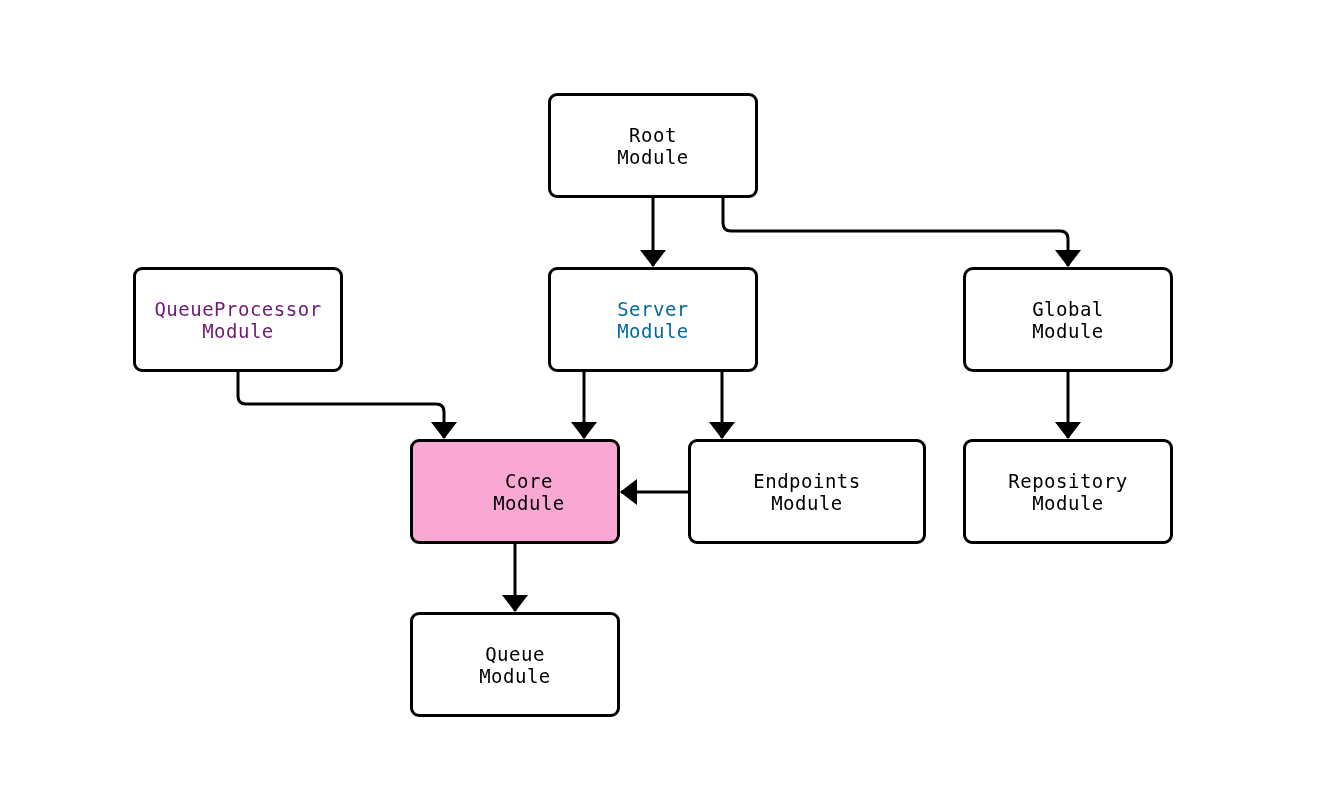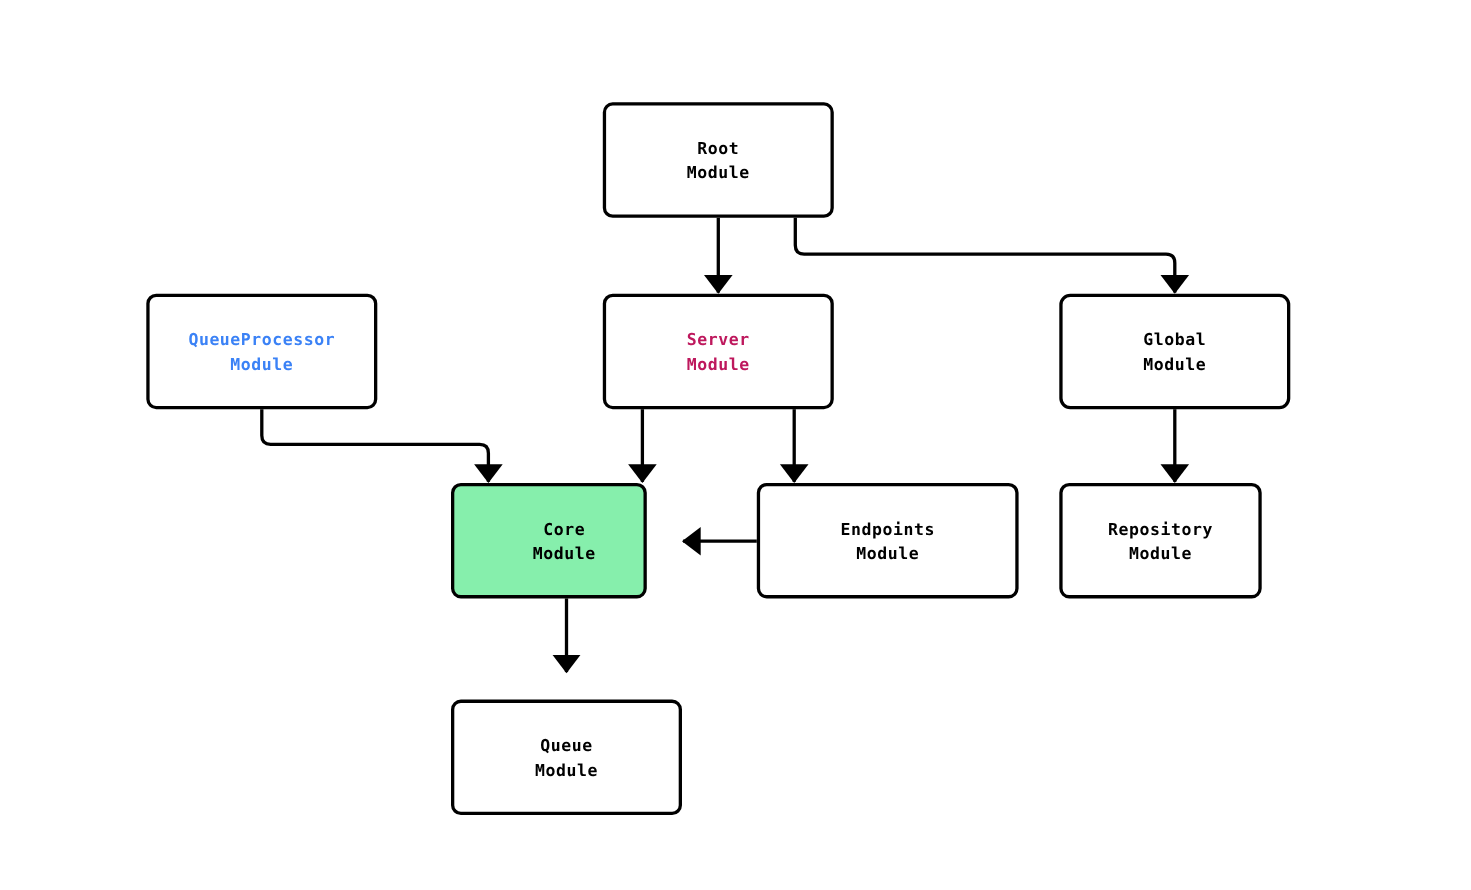--- a/index.html
+++ b/index.html
@@ -31,22 +31,22 @@
     box-sizing: border-box;
     border-style: solid;
     border-width: 3px;
     border-radius: 9px;
     display: flex;
     align-items: center;
     justify-content: center;
     text-align: center;
   }
   .node-label {
-    font-weight: bold;
-    font-size: 15px;
+    font-weight: normal;
+    font-size: 19px;
     line-height: 22px;
     white-space: pre-line;
     letter-spacing: 0.5px;
   }
 </style>
 </head>
 <body>
 
 <div class="canvas">
   <svg class="edges-layer" width="1337" height="809" viewBox="0 0 1337 809" xmlns="http://www.w3.org/2000/svg">
@@ -65,41 +65,41 @@
         <path class="edge-path" d="M1068,372 L1068,438" stroke="#000000" marker-end="url(#arrowhead)"></path>
         <path class="edge-path" d="M515,544 L515,611" stroke="#000000" marker-end="url(#arrowhead)"></path>
       </g>
   </svg>
   <div id="node-layer">
       <div class="node" style="left: 548px; top: 93px; width: 210px; height: 105px; background: rgb(255, 255, 255); border-color: rgb(0, 0, 0);">
         <span class="node-label" style="color: rgb(0, 0, 0);">Root
 Module</span>
       </div>
       <div class="node" style="left: 133px; top: 267px; width: 210px; height: 105px; background: rgb(255, 255, 255); border-color: rgb(0, 0, 0);">
-        <span class="node-label" style="color: #3b82f6;">QueueProcessor
+        <span class="node-label" style="color: #701a75;">QueueProcessor
 Module</span>
       </div>
       <div class="node" style="left: 548px; top: 267px; width: 210px; height: 105px; background: rgb(255, 255, 255); border-color: rgb(0, 0, 0);">
-        <span class="node-label" style="color: #be185d;">Server
+        <span class="node-label" style="color: #0369a1;">Server
 Module</span>
       </div>
       <div class="node" style="left: 963px; top: 267px; width: 210px; height: 105px; background: rgb(255, 255, 255); border-color: rgb(0, 0, 0); border-radius: 10px;">
         <span class="node-label" style="color: rgb(0, 0, 0);">Global
 Module</span>
       </div>
-      <div class="node" style="left: 410px; top: 439px; width: 178px; height: 105px; background: #86efac; border-color: rgb(0, 0, 0); padding-left: 28px;">
+      <div class="node" style="left: 410px; top: 439px; width: 210px; height: 105px; background: #f9a8d4; border-color: rgb(0, 0, 0); padding-left: 28px;">
         <span class="node-label" style="color: rgb(0, 0, 0);">Core
 Module</span>
       </div>
       <div class="node" style="left: 688px; top: 439px; width: 238px; height: 105px; background: rgb(255, 255, 255); border-color: rgb(0, 0, 0);">
         <span class="node-label" style="color: rgb(0, 0, 0);">Endpoints
 Module</span>
       </div>
-      <div class="node" style="left: 963px; top: 439px; width: 184px; height: 105px; background: rgb(255, 255, 255); border-color: rgb(0, 0, 0);">
+      <div class="node" style="left: 963px; top: 439px; width: 210px; height: 105px; background: rgb(255, 255, 255); border-color: rgb(0, 0, 0);">
         <span class="node-label" style="color: rgb(0, 0, 0);">Repository
 Module</span>
       </div>
-      <div class="node" style="left: 410px; top: 612px; width: 210px; height: 105px; background: rgb(255, 255, 255); border-color: rgb(0, 0, 0); margin-top: 24px;">
+      <div class="node" style="left: 410px; top: 612px; width: 210px; height: 105px; background: rgb(255, 255, 255); border-color: rgb(0, 0, 0);">
         <span class="node-label" style="color: rgb(0, 0, 0);">Queue
 Module</span>
       </div>
     </div>
 </div>
 
 </body></html>

